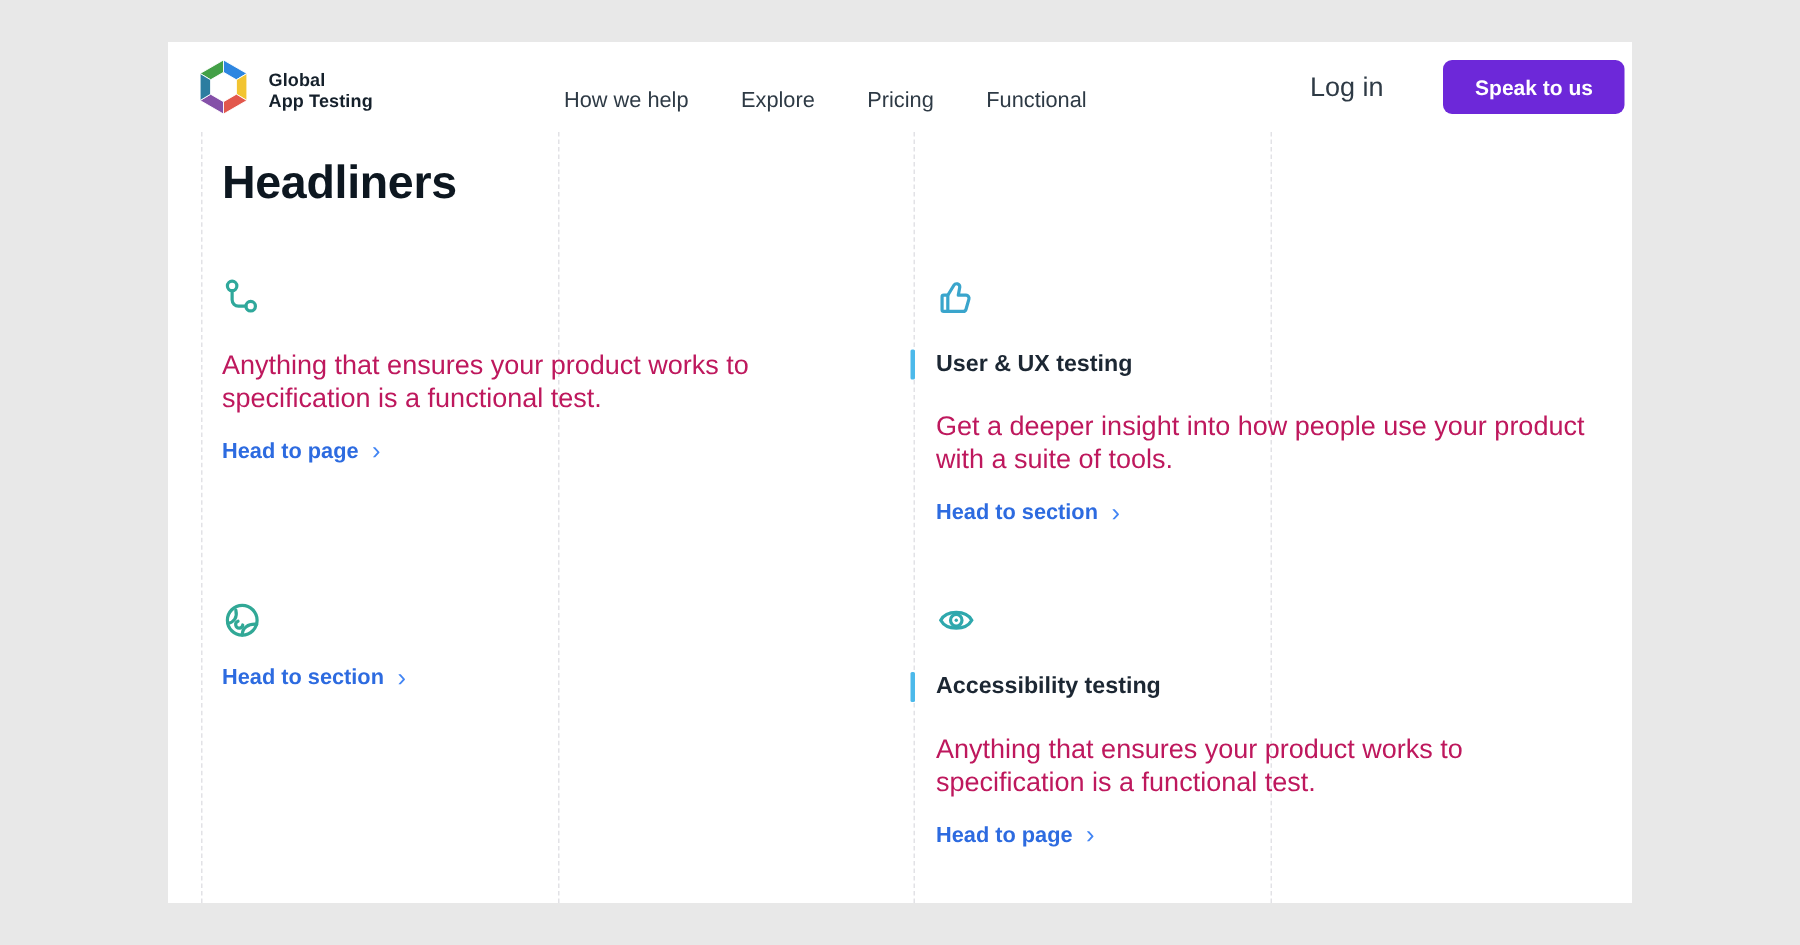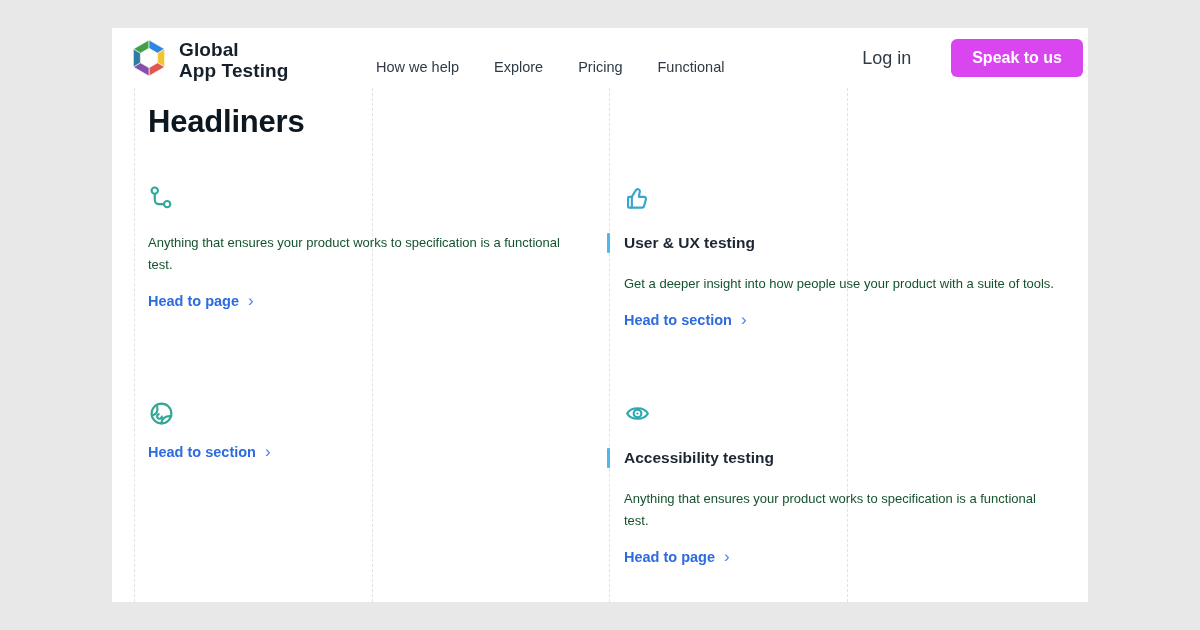--- a/index.html
+++ b/index.html
@@ -4,48 +4,48 @@
 <style>
   * { margin:0; padding:0; box-sizing:border-box; }
   html,body { width:1200px; height:630px; overflow:hidden; }
   body { background:#e8e8e8; font-family:"Liberation Sans", sans-serif; position:relative; }
 
   .sheet { position:absolute; left:112px; top:28px; width:976px; height:574px; background:#ffffff; }
 
   
   .header { position:absolute; left:0; top:0; width:100%; height:60px; background:#fff; }
   .brand { position:absolute; left:16px; top:10px; display:flex; align-items:center; gap:9px; cursor:pointer; }
-  .brand-text { font-size:19px; font-weight:800; line-height:1.12; color:#15202b; letter-spacing:0.1px; }
+  .brand-text { font-size:12px; font-weight:800; line-height:1.12; color:#15202b; letter-spacing:0.1px; }
   .nav { position:absolute; left:264px; top:9px; height:60px; display:flex; align-items:center; gap:35px; }
   .nav-item { font-size:14.5px; color:#2e3a45; cursor:pointer; white-space:nowrap; }
   .header-right { position:absolute; right:5px; top:0; height:60px; display:flex; align-items:center; gap:40px; }
   .login { font-size:18px; color:#2e3a45; cursor:pointer; }
-  .cta-btn { background:#d946ef; color:#ffffff; border:none; border-radius:6px;
-             padding:10px 21px; font-size:16px; font-weight:700; font-family:inherit; cursor:pointer; }
+  .cta-btn { background:#6d28d9; color:#ffffff; border:none; border-radius:6px;
+             padding:10px 21px; font-size:14px; font-weight:700; font-family:inherit; cursor:pointer; }
 
   
   .grid-lines { position:absolute; left:22px; top:60px; width:950px; height:514px; display:flex; pointer-events:none; }
   .grid-col { width:237.5px; height:100%; border-left:1px dashed #e2e2e6; }
 
   
   .page-title { position:absolute; left:36px; top:76px; font-size:31px; font-weight:800;
                 color:#0d1720; letter-spacing:-0.2px; }
 
   .card { position:absolute; width:450px; padding-left:17px; }
   .card.pos-1 { left:19px;  top:157px; }
   .card.pos-2 { left:495px; top:157px; }
   .card.pos-3 { left:19px;  top:372px; }
   .card.pos-4 { left:495px; top:372px; }
 
   .card-icon { width:27px; height:27px; display:block; }
   .card-title { position:relative; margin-top:21px; font-size:15.5px; font-weight:700;
                 color:#1c2733; line-height:20px; }
   .card-title::before { content:""; position:absolute; left:-17px; top:0px; width:3px; height:20px;
                         background:#4cb9ea; border-radius:1px; }
-  .card-desc { margin-top:20px; font-size:13px; line-height:22px; color:#14532d; }
+  .card-desc { margin-top:20px; font-size:18px; line-height:22px; color:#be185d; }
   .card-link { margin-top:17px; display:flex; align-items:center; gap:9px; cursor:pointer; width:max-content; }
   .card-link-label { font-size:14.5px; font-weight:700; color:#2d6be0; }
   .card-link-arrow { font-size:17px; line-height:14px; color:#4285f4; font-weight:400; }
 </style>
 </head>
 <body>
 
 <div class="sheet">
 
   <div class="header">

